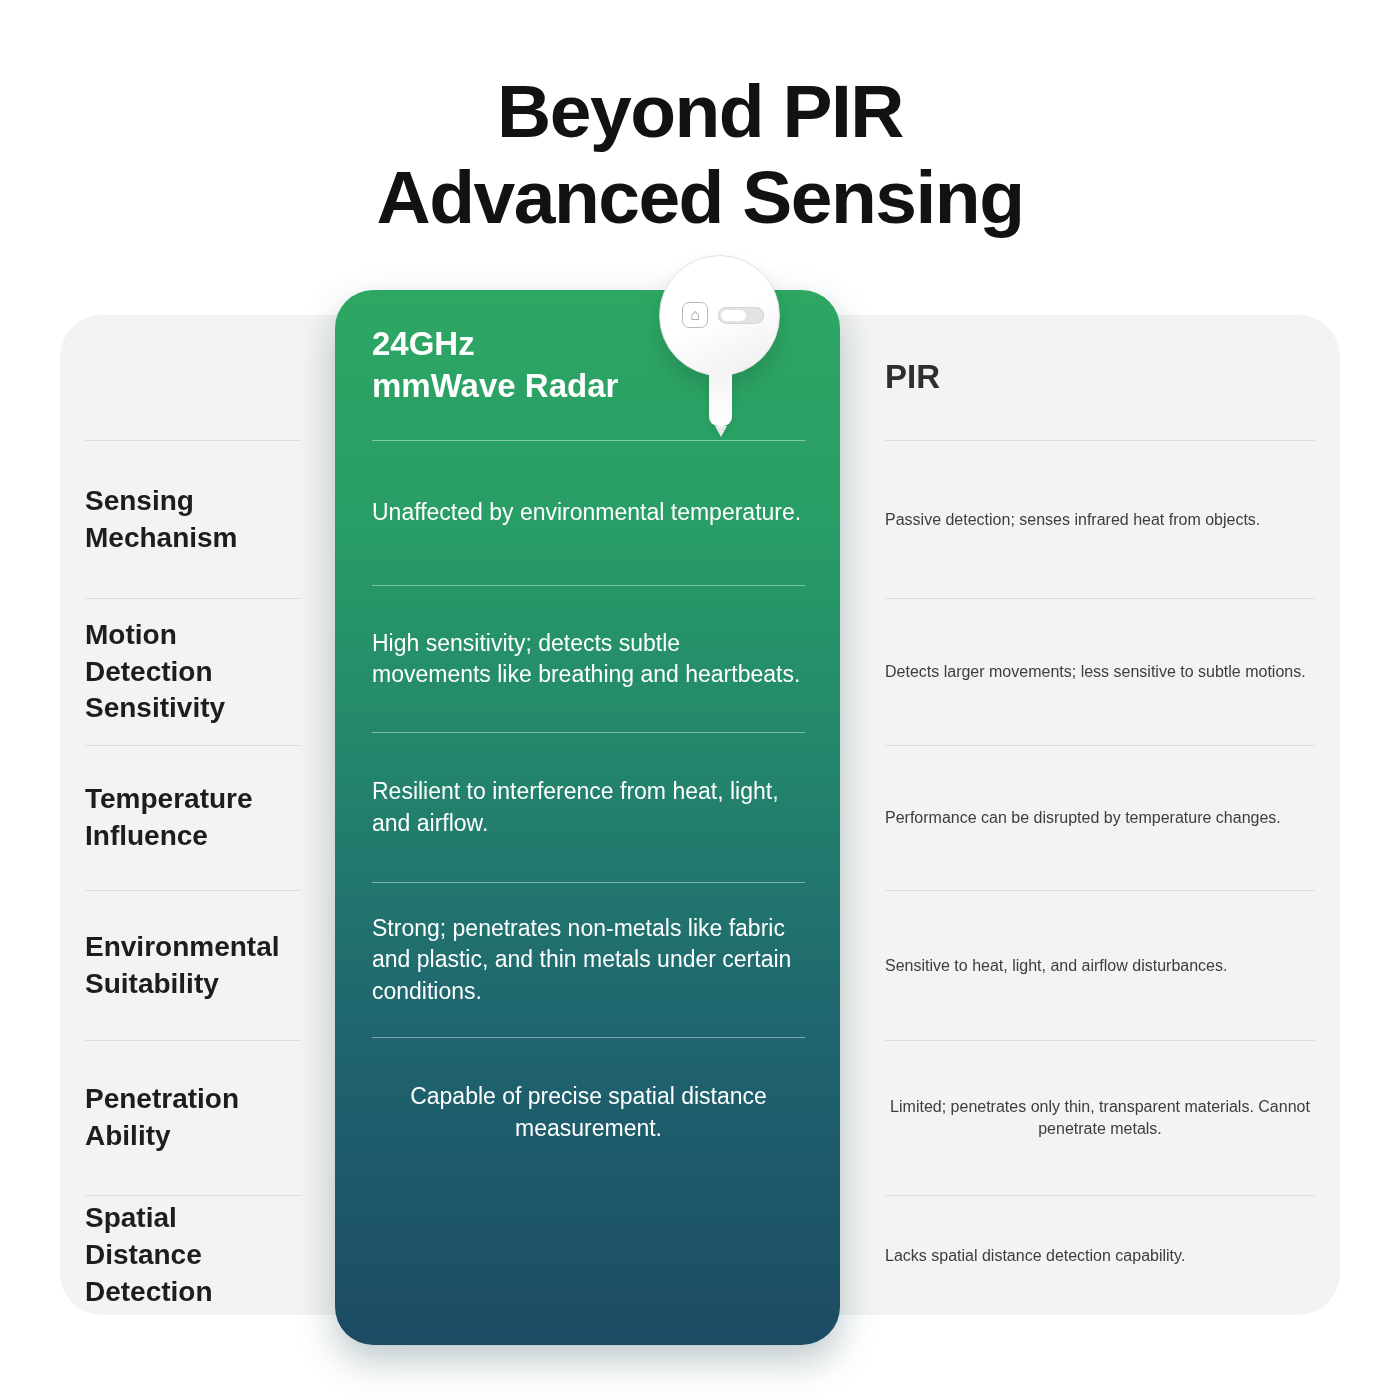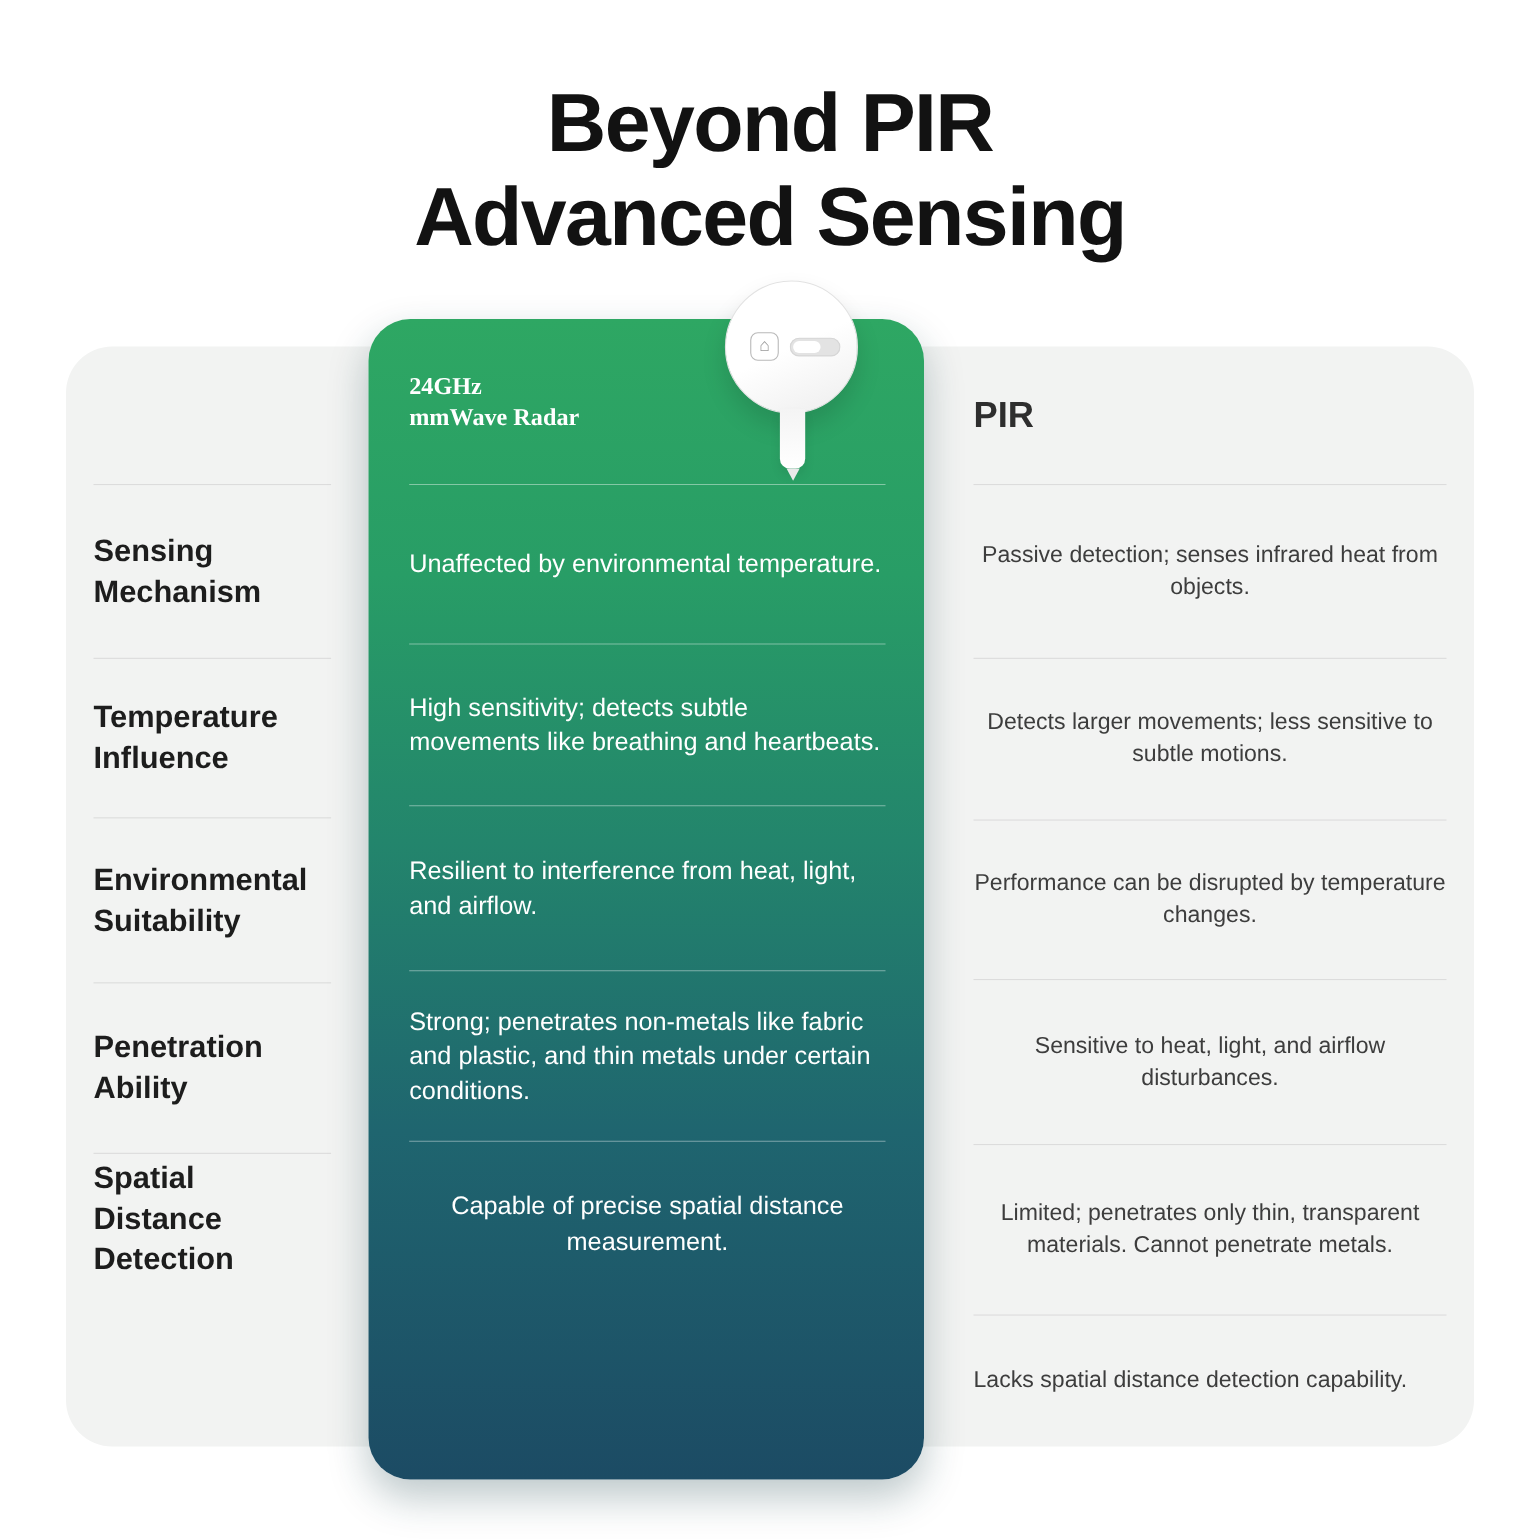--- a/index.html
+++ b/index.html
@@ -18,30 +18,30 @@
 
   
   .hh { height:125px; }
   .rh1 { height:158px; } .rh2 { height:147px; } .rh3 { height:145px; }
   .rh4 { height:150px; } .rh5 { height:155px; } .rh6 { height:120px; }
 
   .labels { left:85px; width:216px; }
   .labels .cell { font-weight:700; font-size:28px; color:#1d1d1d; line-height:1.32; }
 
   .pir-col { left:885px; width:430px;text-align:center; }
-  .pir-col .cell { font-size:21px; color:#3d3d3d; line-height:1.36; }
+  .pir-col .cell { font-size:16px; color:#3d3d3d; line-height:1.36; }
   .pir-col .cell.header { font-size:33px; font-weight:700; color:#2e2e2e; }
 
   .green-col { position:absolute; left:335px; top:290px; width:505px; height:1055px;
                border-radius:38px; color:#ffffff; z-index:3;
                background:linear-gradient(180deg, #2ea763 0%, #289d66 22%, #23856c 45%, #1f656f 70%, #1c4b64 100%);
                box-shadow:0 16px 36px rgba(20,60,70,0.28); }
   .green-inner { position:absolute; left:37px; top:0; width:433px; }
   .green-inner .cell { border-top:1px solid rgba(255,255,255,0.42); font-size:23px; line-height:1.36; }
-  .green-inner .cell.header { border-top:none; height:150px; font-size:22px; font-weight:700; line-height:1.28;font-family:Liberation Serif, serif; }
+  .green-inner .cell.header { border-top:none; height:150px; font-size:33px; font-weight:700; line-height:1.28; }
   .ghh { height:150px; }
   .grh6 { height:150px !important;text-align:center; }
 
   
   .device { position:absolute; left:659px; top:255px; width:125px; height:190px; z-index:5; }
   .disc { position:absolute; left:0; top:0; width:121px; height:121px; border-radius:50%;
           background:linear-gradient(155deg, #ffffff 50%, #ededed 100%);
           border:1px solid #e2e2e2; box-shadow:0 12px 22px rgba(0,0,0,0.13); }
   .home-badge { position:absolute; left:22px; top:46px; width:26px; height:26px; border:1.5px solid #b9b9b9;
                 border-radius:7px; display:flex; align-items:center; justify-content:center;
@@ -65,20 +65,23 @@
     <div>Beyond PIR</div>
     <div>Advanced Sensing</div>
   </header>
 
   <div class="board"></div>
 
   <div class="col labels">
     <div class="cell header hh"></div>
     <div class="cell rh1">
         <span>Sensing Mechanism</span>
+      </div>
+    <div class="cell rh2">
+        <span>Motion Detection Sensitivity</span>
       </div>
     <div class="cell rh3">
         <span>Temperature Influence</span>
       </div>
     <div class="cell rh4">
         <span>Environmental Suitability</span>
       </div>
     <div class="cell rh5">
         <span>Penetration Ability</span>
       </div>

